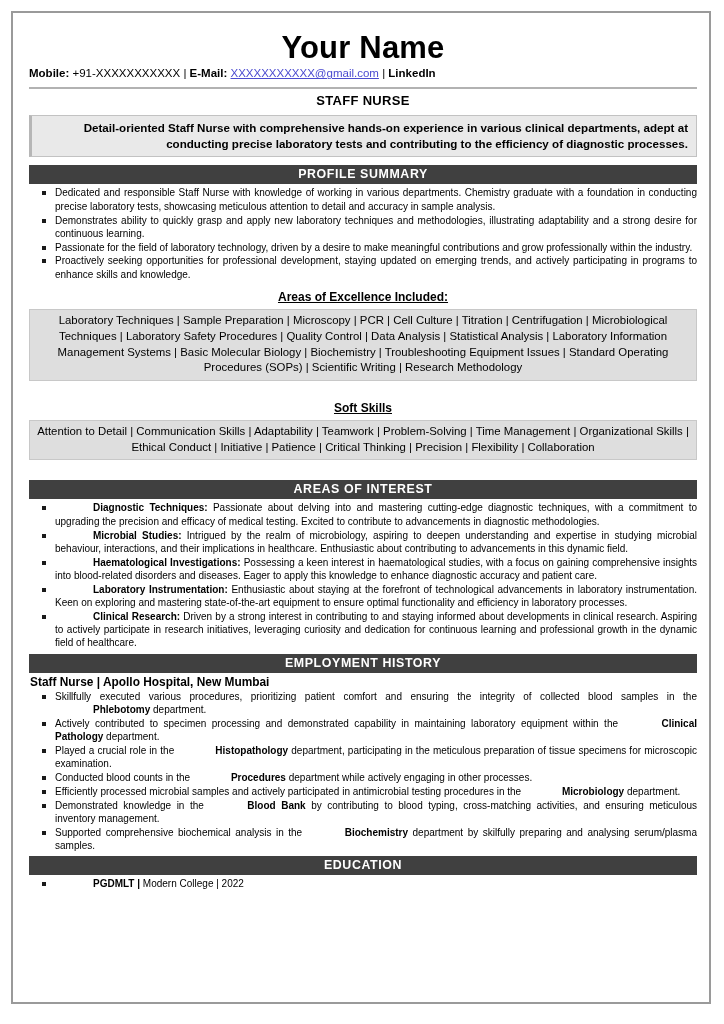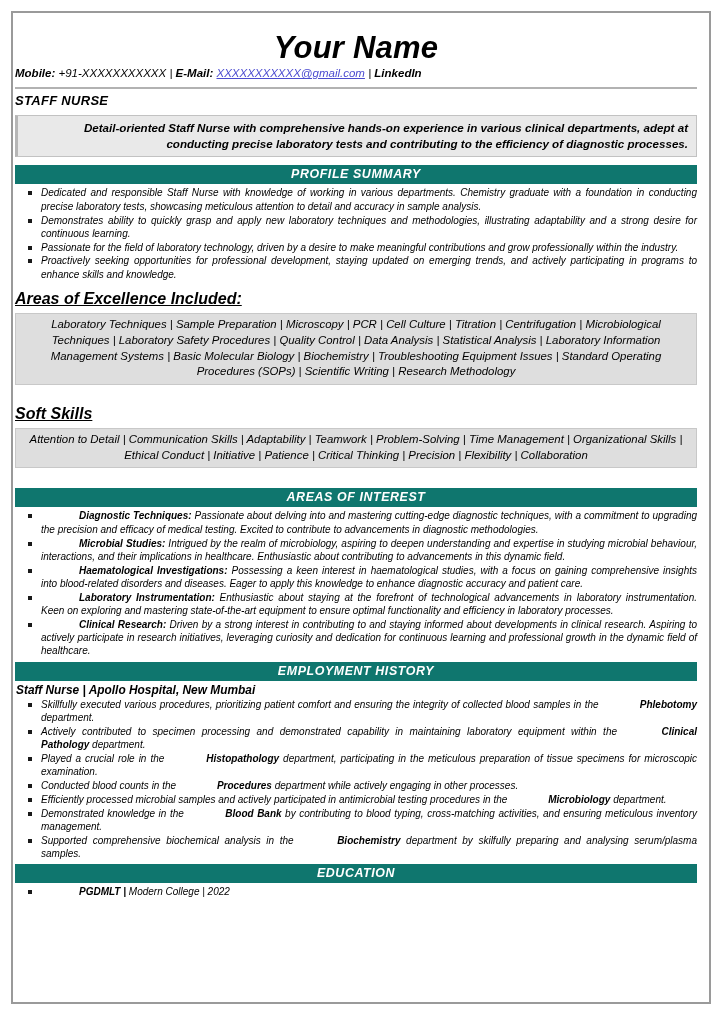--- a/index.html
+++ b/index.html
@@ -19,22 +19,21 @@
     left: 11px;
     top: 11px;
     width: 700px;
     height: 993px;
     border: 2px solid #9a9a9a;
     box-sizing: border-box;
     background: #ffffff;
     overflow: hidden;
   }
   .inner {
-    padding: 8px 12px 0 2px;
-    font-style: italic;
+    padding: 8px 12px 0 16px;
   }
 
   
   .name {
     text-align: center;
     font-size: 31px;
     font-weight: bold;
     letter-spacing: 0.2px;
     line-height: 1.08;
     margin: 10px 0 2px 0;
@@ -51,41 +50,41 @@
     color: #4b4bd0;
     text-decoration: underline;
     font-weight: normal;
   }
   .hr-gray {
     height: 2px;
     background: #b2b2b2;
     margin: 3px 0 4px 0;
   }
   .role-title {
-    text-align: left;
+    text-align: center;
     font-size: 13px;
     font-weight: bold;
     letter-spacing: 0.3px;
     margin: 2px 0 7px 0;
   }
   .tagline {
     background: #e9e9e9;
     border: 1px solid #c2c2c2;
     border-left: 3px solid #b6b6b6;
     text-align: right;
     font-size: 11.6px;
     font-weight: bold;
     line-height: 1.34;
     padding: 4px 8px 5px 8px;
     margin-bottom: 8px;
   }
 
   
   .bar {
-    background: #0f766e;
+    background: #404040;
     color: #ffffff;
     text-align: center;
     font-size: 12.4px;
     font-weight: bold;
     letter-spacing: 0.6px;
     padding: 2px 0 3px 0;
     margin: 4px 0 2px 0;
   }
 
   
@@ -108,22 +107,22 @@
     left: 13px;
     top: 5px;
     width: 4px;
     height: 4px;
     background: #1a1a1a;
   }
   ul.bl li b { font-weight: bold; margin-left: 38px; }
 
   
   .subhead {
-    text-align: left;
-    font-size: 16px;
+    text-align: center;
+    font-size: 12px;
     font-weight: bold;
     text-decoration: underline;
     margin: 9px 0 5px 0;
   }
   .skillbox {
     background: #dedede;
     border: 1px solid #c8c8c8;
     text-align: center;
     font-size: 11.4px;
     line-height: 1.38;

